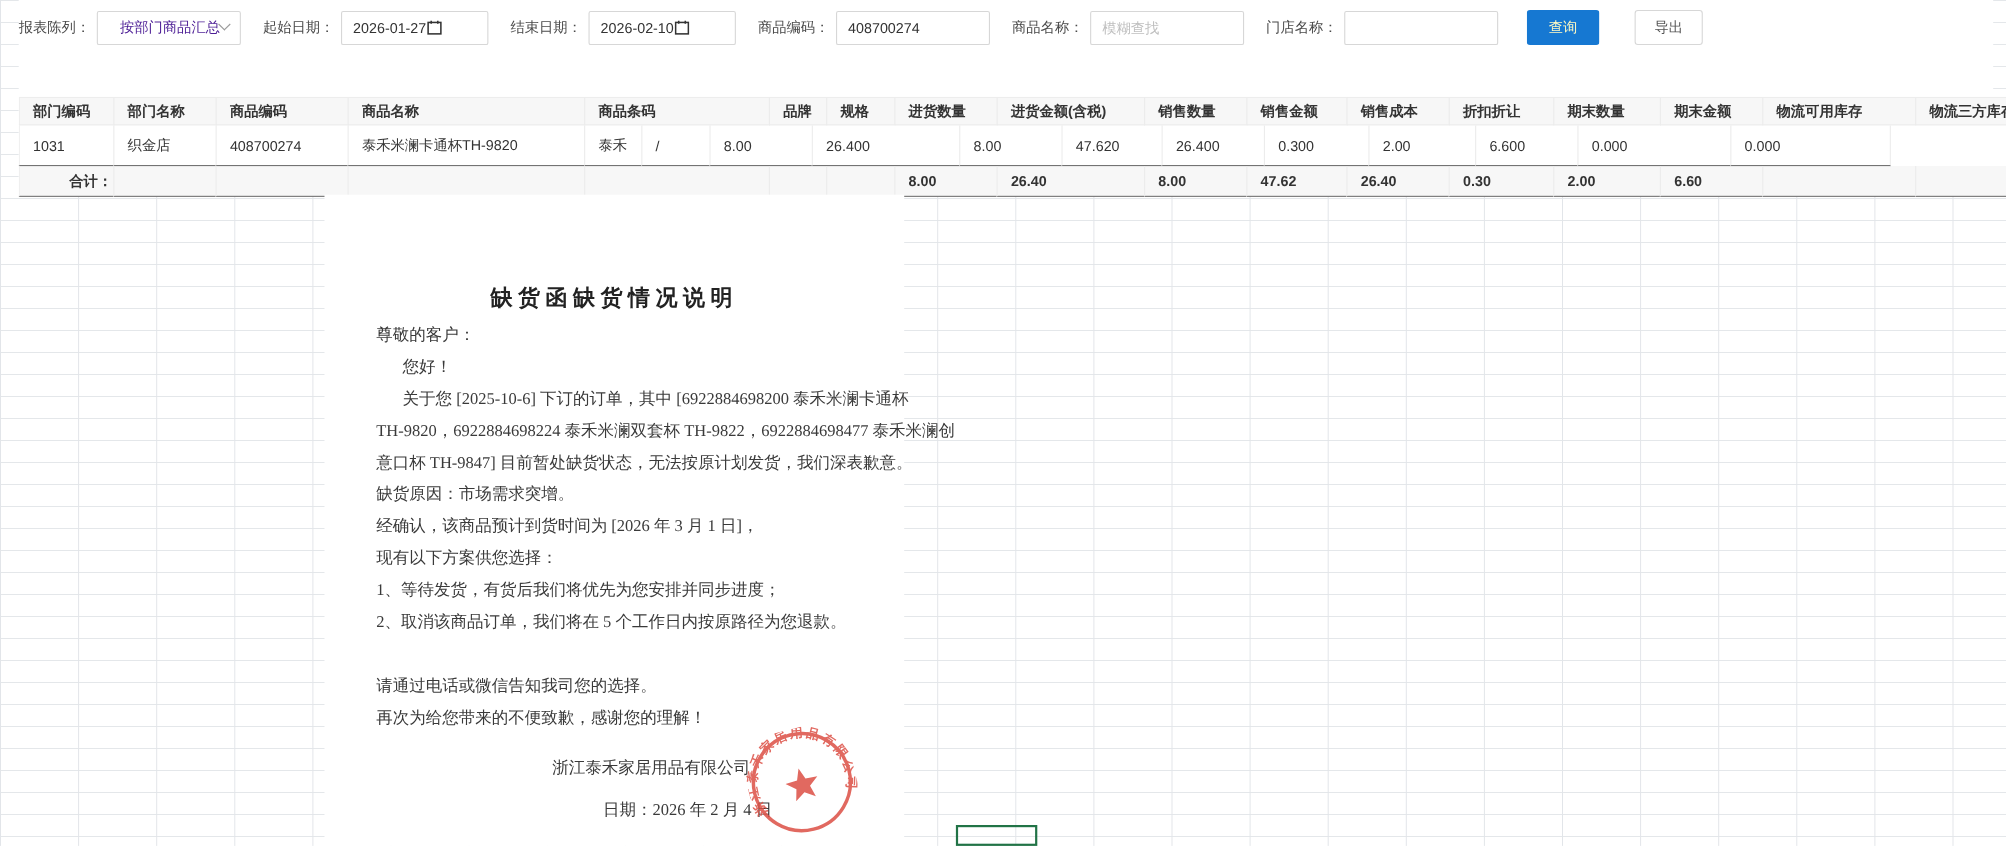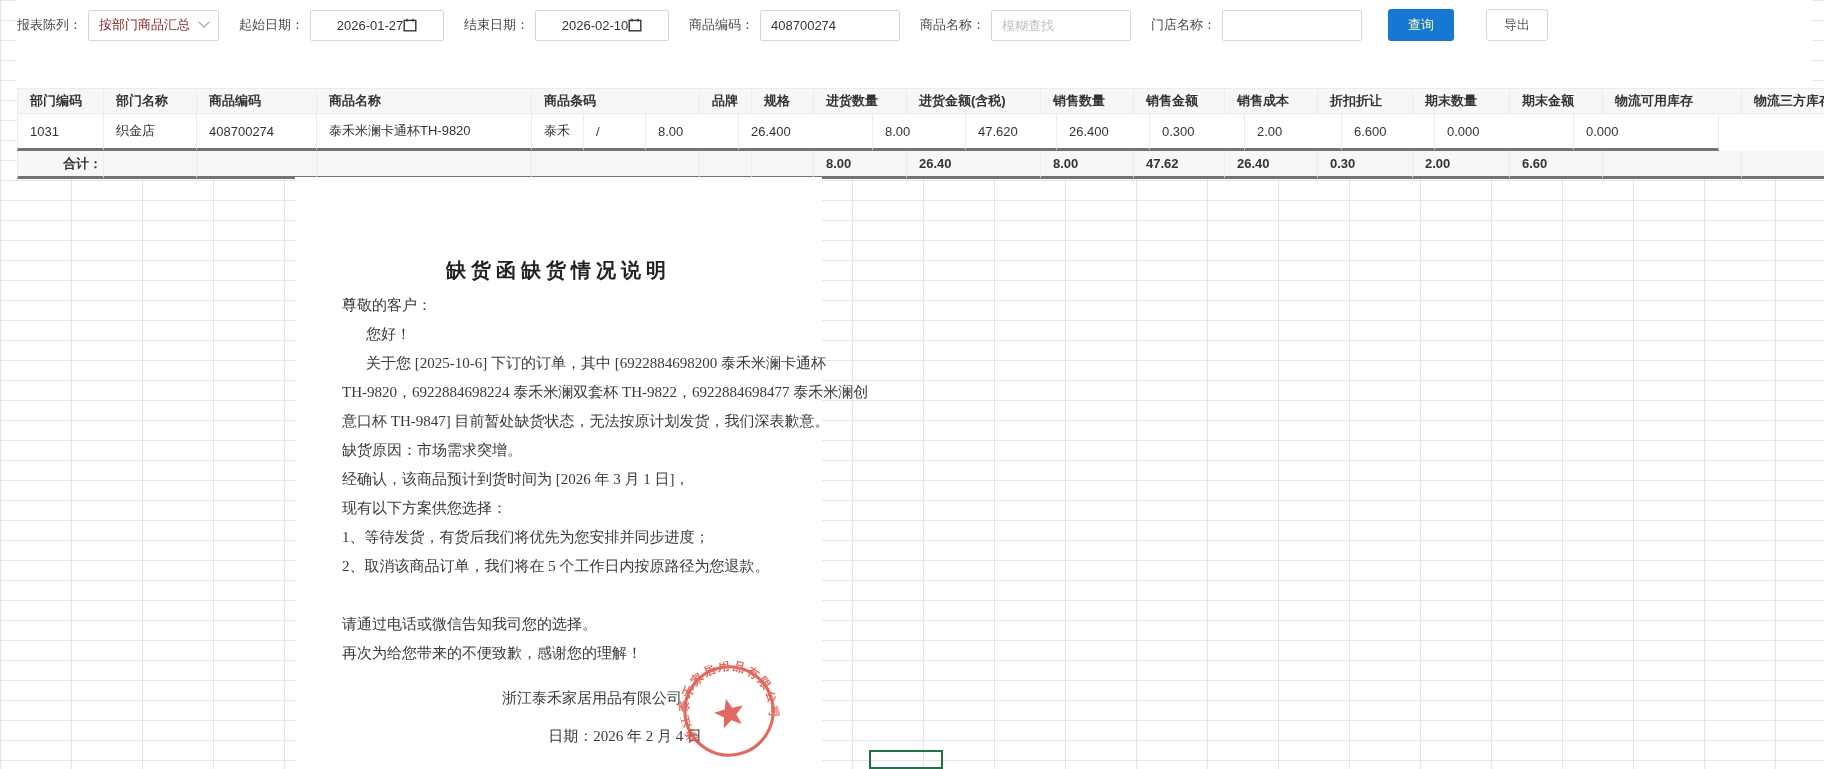--- a/index.html
+++ b/index.html
@@ -15,40 +15,40 @@
 
   
   #top-panel { position:absolute; left:17px; top:0; width:1795px; height:177px; background:#fff; }
 
   
   #toolbar { position:absolute; left:17px; top:8px; height:34px; display:flex; align-items:center; font-size:13px; }
   .tb-label { color:#4a4a4a; margin:0 6px 0 20px; white-space:nowrap; }
   .tb-label:first-child { margin-left:0; }
   .ctrl { height:31px; border:1px solid #d7d7d7; border-radius:2px; background:#fff;
           display:flex; align-items:center; padding:0 10px; font-size:13px; color:#333; }
-  .select-box { width:131px; justify-content:space-between; color:#7f1d1d; cursor:pointer; }
+  .select-box { width:131px; justify-content:flex-end; color:#4c1d95; cursor:pointer; }
   .chevron { width:8px; height:8px; border-right:1.5px solid #9a9a9a; border-bottom:1.5px solid #9a9a9a;
              transform:rotate(45deg) translate(-2px,-2px); }
-  .date-box { width:134px; justify-content:center; cursor:pointer; }
+  .date-box { width:134px; justify-content:flex-start; cursor:pointer; }
   .input-box { width:140px; }
   input.ctrl { outline:none; }
   input.ctrl::placeholder { color:#bfbfbf; }
   .btn { height:32px; border-radius:3px; font-size:13px; cursor:pointer; border:1px solid transparent;
          display:flex; align-items:center; justify-content:center; }
   .btn-primary { width:66px; background:#1678d2; color:#fef9c3; margin-left:26px; }
   .btn-plain { width:62px; background:#fff; color:#555; border-color:#d7d7d7; margin-left:32px; }
 
   
   #note-line { position:absolute; left:17px; top:55px; font-size:13px; color:#333; white-space:nowrap; }
   #note-line .note-prefix { color:#e60000; }
 
   
   #report-table { position:absolute; left:17px; top:88px; width:1807px; overflow:hidden; font-size:13px; }
   .trow { display:flex; width:1880px; }
-  .cell { flex:none; border-left:1px solid #ececec; border-bottom:3px solid #737373;
+  .cell { flex:none; border-left:1px solid #ececec; border-bottom:1px solid #737373;
           padding:0 0 0 12px; display:flex; align-items:center; white-space:nowrap; overflow:hidden; }
   .trow .cell:last-child { border-right:1px solid #ececec; }
   #thead-row { height:26px; background:#f7f7f7; font-weight:bold; border-top:1px solid #ececec; }
   #thead-row .cell { border-bottom:1px solid #ececec; }
   #data-row  { height:37px; background:#fff; }
   #total-row { height:28px; background:#f7f7f7; font-weight:bold; }
 
   
   #doc-panel { position:absolute; left:295px; top:177px; width:527px; height:592px; background:#fff;
                font-family:"Liberation Serif","DejaVu Serif",serif; color:#3a3a3a; }

